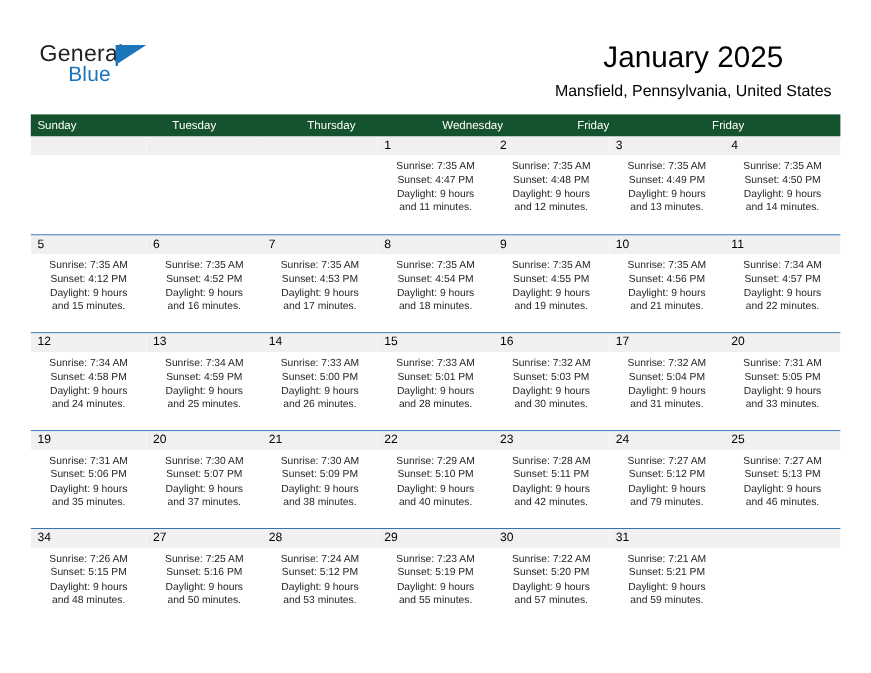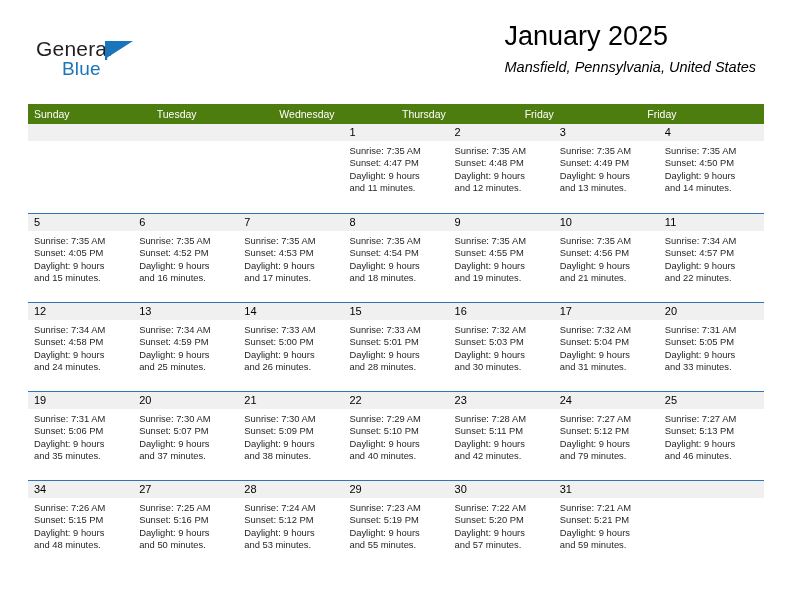--- a/index.html
+++ b/index.html
@@ -59,51 +59,50 @@
     top: 20px;
     font-size: 19px;
     line-height: 21px;
     letter-spacing: 0.2px;
     color: #1b75bb;
     font-family: "Liberation Sans", sans-serif;
   }
   .title-block {
     position: absolute;
     right: 36px;
-    top: 20px;
-    text-align: left;
+    top: 36px;
+    text-align: center;
   }
   .cal-title {
     font-size: 27px;
     line-height: 32px;
     color: #000000;
     font-weight: normal;
     font-family: "Liberation Sans", sans-serif;
     white-space: nowrap;
   }
   .cal-subtitle {
     margin-top: 7px;
     font-size: 14.5px;
     line-height: 17px;
     color: #000000;
     font-family: "Liberation Sans", sans-serif;
     white-space: nowrap;
-    font-style: italic;
   }
 
   
   .calendar {
     position: absolute;
     left: 28px;
     top: 104px;
     width: 736px;
   }
   .dow-row {
     display: flex;
-    background: #4d7c0f;
+    background: #14532d;
     height: 20px;
   }
   .dow-cell {
     flex: 1 1 0;
     color: #ffffff;
     font-size: 10.5px;
     line-height: 20px;
     padding-left: 6px;
     box-sizing: border-box;
     white-space: nowrap;
@@ -131,20 +130,21 @@
   }
   .day-num {
     font-size: 11px;
     line-height: 17px;
     color: #000000;
     padding-left: 6px;
     display: block;
   }
   .day-body {
     padding: 4px 6px 0 6px;
+    text-align: center;
   }
   .day-line {
     font-size: 9.4px;
     line-height: 12.4px;
     color: #231f20;
     white-space: nowrap;
     font-family: "Liberation Sans", sans-serif;
   }
 </style>
 </head>
@@ -169,22 +169,22 @@
       <div class="cal-title">January 2025</div>
       <div class="cal-subtitle">Mansfield, Pennsylvania, United States</div>
     </div>
 
   </div>
 
   <div class="calendar">
     <div class="dow-row" id="dow-row">
         <div class="dow-cell">Sunday</div>
         <div class="dow-cell">Tuesday</div>
+        <div class="dow-cell">Thursday</div>
         <div class="dow-cell">Wednesday</div>
-        <div class="dow-cell">Thursday</div>
         <div class="dow-cell">Friday</div>
         <div class="dow-cell">Friday</div>
       </div>
     <div id="weeks-container">
         <div class="week-row first">
           <div class="day-cell empty">
             <div class="day-num-band">
               <span class="day-num"></span>
             </div>
           </div>
@@ -243,21 +243,21 @@
             </div>
           </div>
         </div>
         <div class="week-row">
           <div class="day-cell">
             <div class="day-num-band">
               <span class="day-num">5</span>
             </div>
             <div class="day-body">
               <div class="day-line">Sunrise: 7:35 AM</div>
-              <div class="day-line">Sunset: 4:05 PM</div>
+              <div class="day-line">Sunset: 4:12 PM</div>
               <div class="day-line">Daylight: 9 hours</div>
               <div class="day-line">and 15 minutes.</div>
             </div>
           </div>
           <div class="day-cell">
             <div class="day-num-band">
               <span class="day-num">6</span>
             </div>
             <div class="day-body">
               <div class="day-line">Sunrise: 7:35 AM</div>

